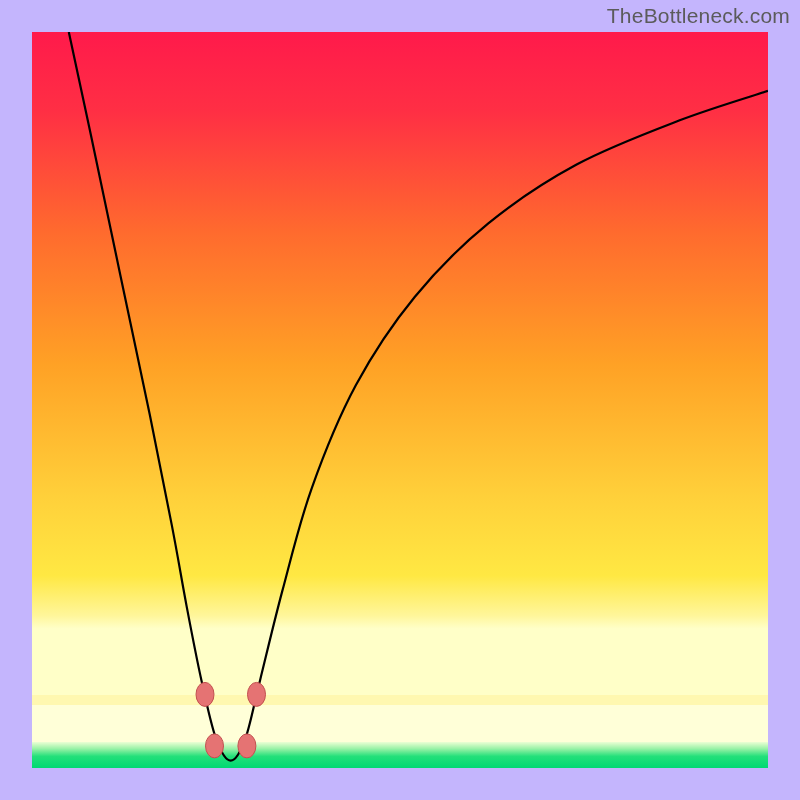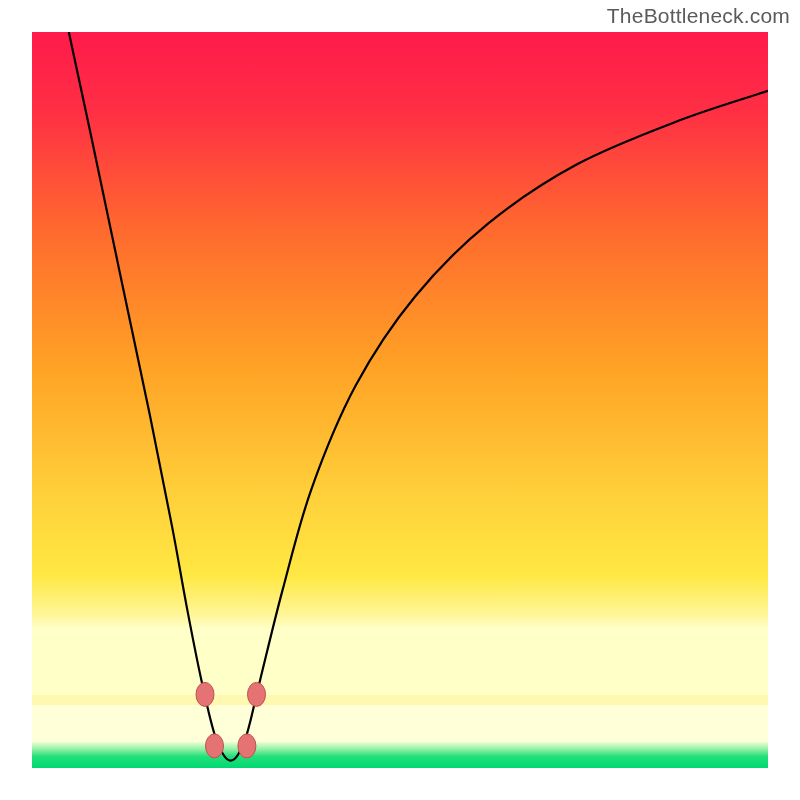--- a/index.html
+++ b/index.html
@@ -9,21 +9,21 @@
     height: 800px;
     background: #000;
     overflow: hidden;
   }
   .frame {
     position: absolute;
     left: 0;
     top: 0;
     width: 800px;
     height: 800px;
-    background: #ffffff;
+    background: #c4b5fd;
   }
   .plot-area {
     position: absolute;
     left: 32px;
     top: 32px;
     width: 736px;
     height: 736px;
     overflow: hidden;
   }
   .attribution {

